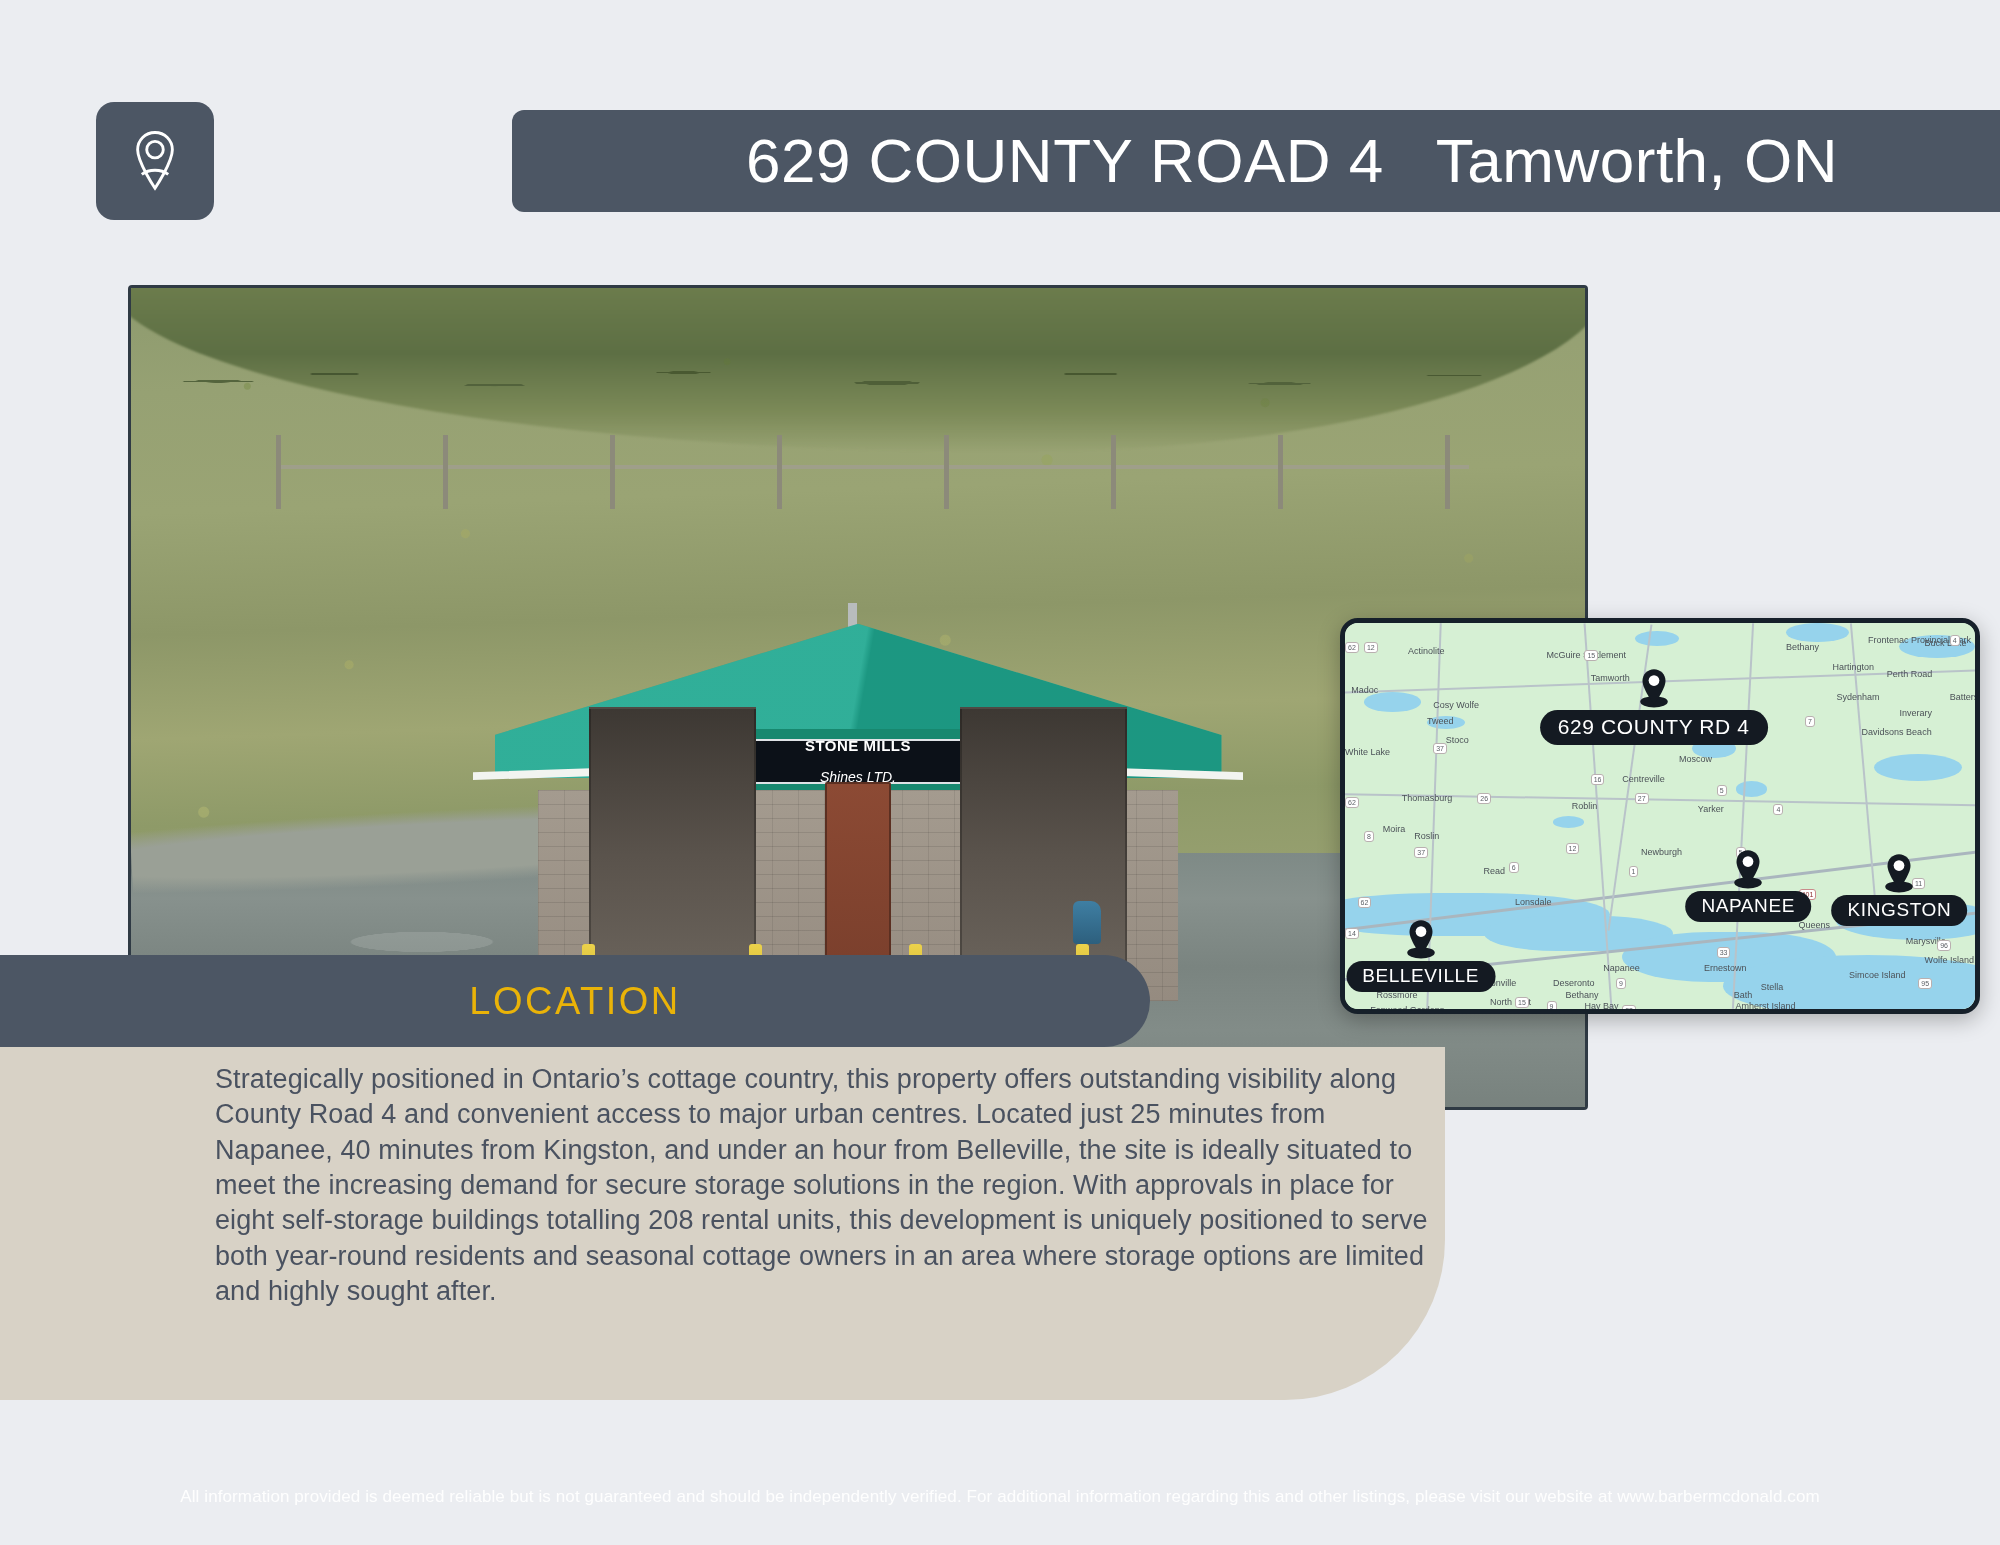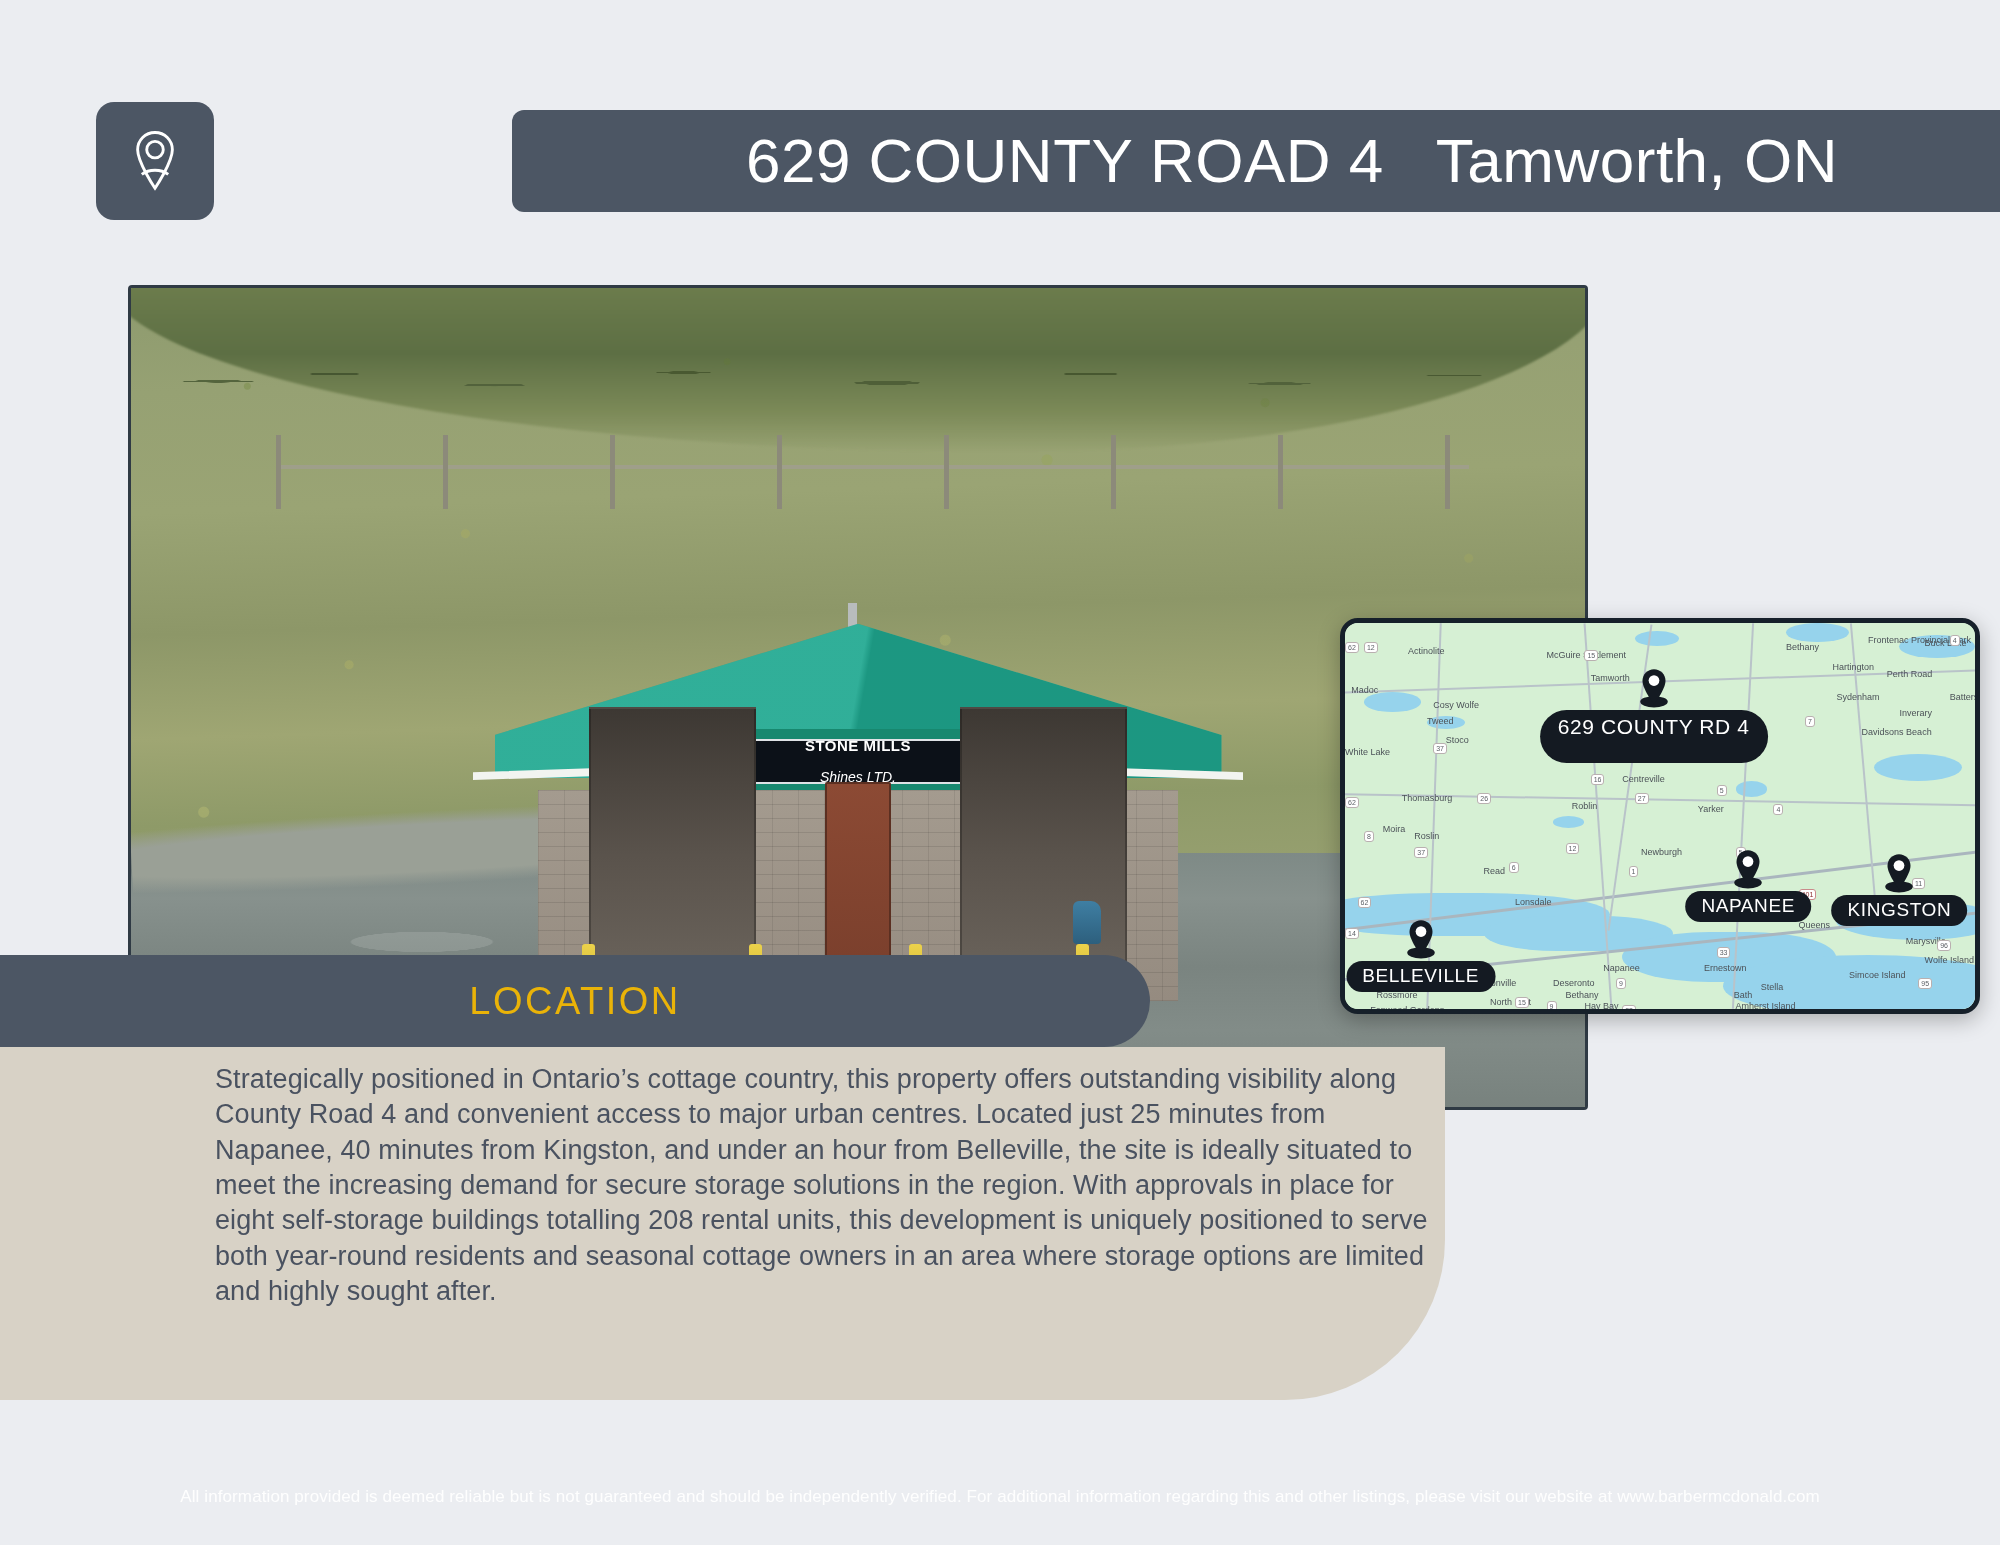--- a/index.html
+++ b/index.html
@@ -271,21 +271,21 @@
     background:#141a22;
     color:#ffffff;
     border-radius:999px;
     padding:5px 16px 6px;
     font-size:19px;
     letter-spacing:.6px;
     white-space:nowrap;
     transform:translate(-50%,0);
     line-height:1.05;
   }
-  .place-chip.big{ font-size:21px; padding:6px 18px 25px; }
+  .place-chip.big{ font-size:21px; padding:6px 18px 7px; }
 
   
   .loc-banner {
     position:absolute;
     left:-40px;
     top:955px;
     width:1190px;
     height:92px;
     background:#4c5664;
     border-radius:0 46px 46px 0;

